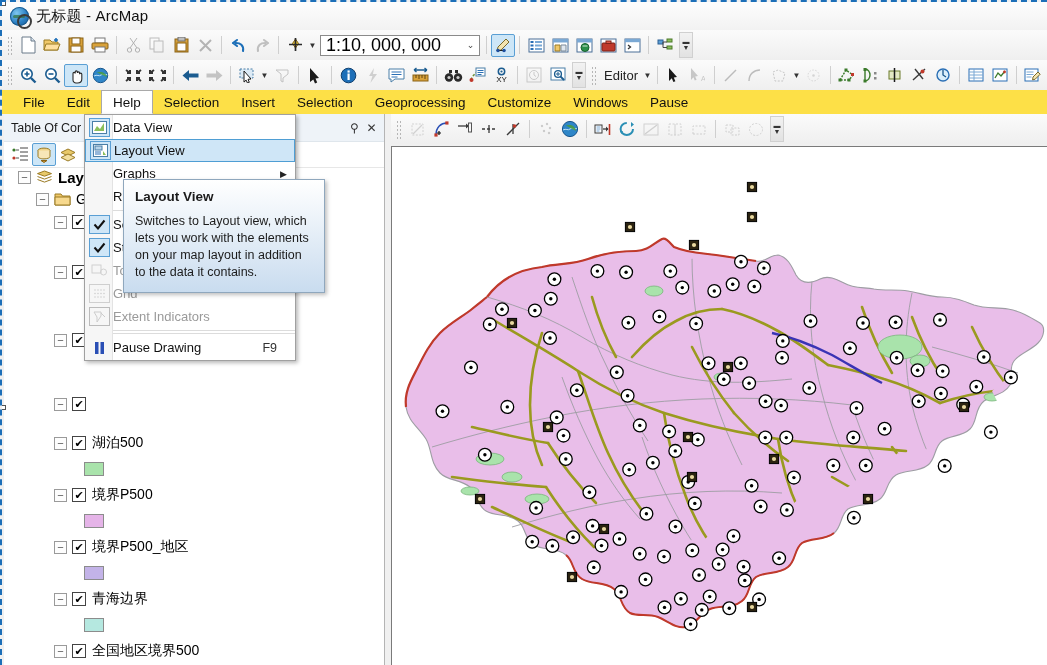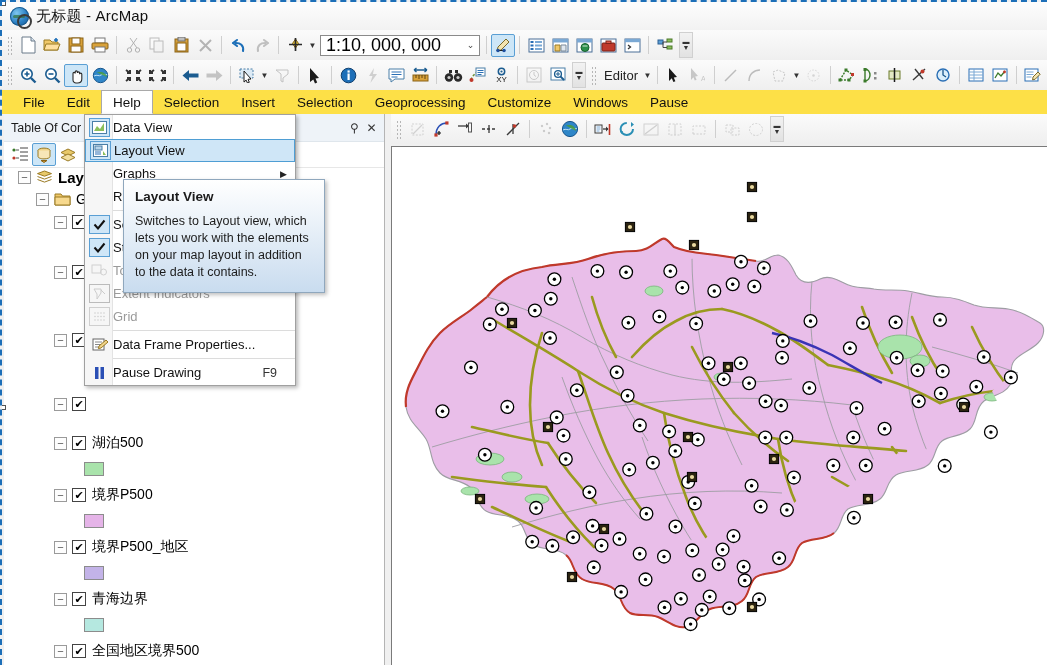--- a/index.html
+++ b/index.html
@@ -1559,32 +1559,20 @@
             <rect x="1" y="2" width="9" height="8" fill="none" stroke="#999"></rect>
             <circle cx="12.5" cy="9" r="3" fill="none" stroke="#999"></circle>
           </svg>
       </div>
       <div class="mlabel">Toolbars</div>
       <div class="marrow">▶</div>
     </div>
 
     <div class="mrow dim">
       <div class="micon">
-        <div class="iconbox plain" style="border:1px solid #bbb;">
-          <svg width="13" height="12" viewBox="0 0 13 12" opacity=".45">
-              <path d="M1 1h7v4l-4 6V6z" fill="none" stroke="#999"></path>
-              <path d="M8 2l4 4" stroke="#999"></path>
-            </svg>
-        </div>
-      </div>
-      <div class="mlabel">Extent Indicators</div>
-    </div>
-
-    <div class="mrow dim">
-      <div class="micon">
         <div class="iconbox plain" style="border:1px solid #cfcfcf;">
           <svg width="13" height="11" viewBox="0 0 13 11" opacity=".5">
               <g fill="#aaa">
                 <circle cx="2" cy="2" r=".8"></circle>
                 <circle cx="5" cy="2" r=".8"></circle>
                 <circle cx="8" cy="2" r=".8"></circle>
                 <circle cx="11" cy="2" r=".8"></circle>
                 <circle cx="2" cy="5.5" r=".8"></circle>
                 <circle cx="5" cy="5.5" r=".8"></circle>
                 <circle cx="8" cy="5.5" r=".8"></circle>
@@ -1593,32 +1581,34 @@
                 <circle cx="5" cy="9" r=".8"></circle>
                 <circle cx="8" cy="9" r=".8"></circle>
                 <circle cx="11" cy="9" r=".8"></circle>
               </g>
             </svg>
         </div>
       </div>
       <div class="mlabel">Grid</div>
     </div>
 
+    <div class="mrow dim">
+      <div class="micon">
+        <div class="iconbox plain" style="border:1px solid #bbb;">
+          <svg width="13" height="12" viewBox="0 0 13 12" opacity=".45">
+              <path d="M1 1h7v4l-4 6V6z" fill="none" stroke="#999"></path>
+              <path d="M8 2l4 4" stroke="#999"></path>
+            </svg>
+        </div>
+      </div>
+      <div class="mlabel">Extent Indicators</div>
+    </div>
+
     <div class="mdiv"></div>
 
-    <div class="mrow">
-      <div class="micon">
-        <svg width="17" height="15" viewBox="0 0 17 15">
-            <rect x="2" y="2" width="11" height="11" fill="#fff" stroke="#666"></rect>
-            <path d="M4 5h7M4 7.5h7M4 10h5" stroke="#888"></path>
-            <path d="M8 9l7-6 2 2-7 6-2.6.6z" fill="#f0d48a" stroke="#9a7a24"></path>
-          </svg>
-      </div>
-      <div class="mlabel">Data Frame Properties...</div>
-    </div>
 
     <div class="mdiv"></div>
 
 
     <div class="mrow">
       <div class="micon">
         <svg width="13" height="14" viewBox="0 0 13 14">
             <rect x="2" y="1" width="3.5" height="12" fill="#2a4fb5"></rect>
             <rect x="7.5" y="1" width="3.5" height="12" fill="#2a4fb5"></rect>
           </svg>

